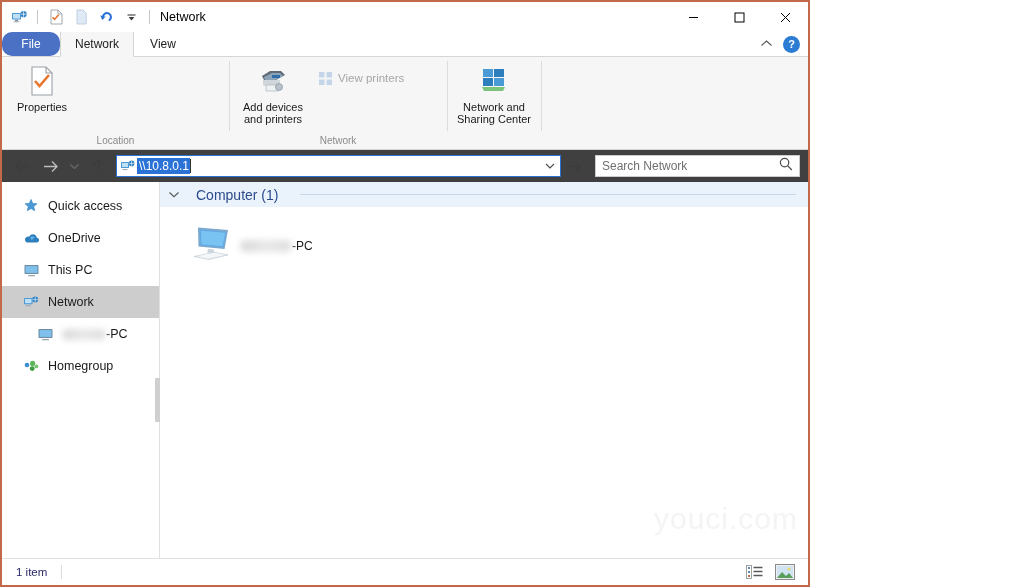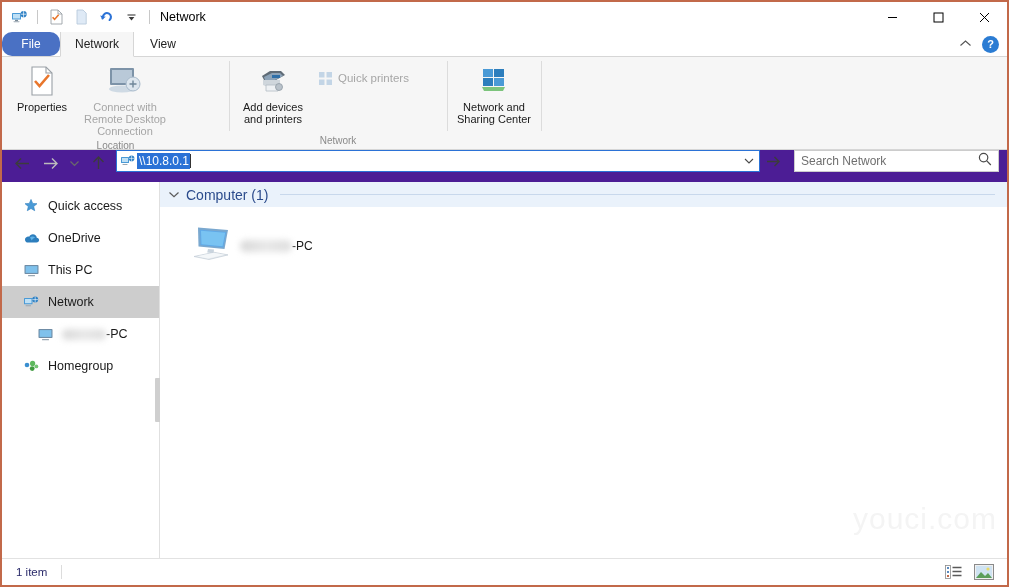--- a/index.html
+++ b/index.html
@@ -4,21 +4,21 @@
 <style>
   * { box-sizing: border-box; margin: 0; padding: 0; }
   html, body {
     width: 1009px; height: 587px;
     font-family: "Liberation Sans", sans-serif;
     overflow: hidden;
     background: #ffffff;
   }
   .window {
     position: relative;
-    width: 1009px; height: 587px;
+    width: 810px; height: 587px;
     border-left: 2px solid #c2694a;
     border-right: 2px solid #c2694a;
     border-bottom: 2px solid #c2694a;
     border-top: 2px solid #c2694a;
     background: #ffffff;
     display: flex; flex-direction: column;
   }
 
   
   .titlebar {
@@ -115,22 +115,22 @@
     display: flex; align-items: center; gap: 5px;
     padding: 3px 6px; cursor: default;
     font-size: 11.5px; color: #a6a6a6;
   }
   .rbtn-sm .ricon-sm { width: 16px; height: 16px; display:flex; align-items:center; justify-content:center; }
   .rstack { display: flex; flex-direction: column; padding-top: 6px; }
 
   
   .addressrow {
     height: 32px; flex: 0 0 32px;
-    display: flex; align-items: flex-start;
-    background: #4c1d95;
+    display: flex; align-items: center;
+    background: #404040;
     padding: 0 8px 0 6px;
     gap: 0px;
   }
   .navbtn {
     width: 28px; height: 26px;
     display: flex; align-items: center; justify-content: center;
     font-size: 15px; color: #3c3c3c; cursor: default;
   }
   .navbtn.disabled { color: #bcbcbc; }
   .navbtn.small { width: 20px; font-size: 10px; color: #5a5a5a; }
@@ -207,21 +207,21 @@
     vertical-align: middle;
   }
   .blur-wrap { display: inline-flex; align-items: center; gap: 0px; }
 
   .content {
     flex: 1 1 auto; background: #ffffff; position: relative; overflow: hidden;
   }
   .group-header {
     height: 25px; display: flex; align-items: center;
     background: #eaf2fb;
-    padding-left: 8px; gap: 6px;
+    padding-left: 8px; gap: 16px;
   }
   .group-chevron { font-size: 11px; color: #5a5a5a; }
   .group-title { font-size: 14px; color: #2b4b8c; }
   .group-rule { flex: 1; height: 1px; background: #c8d8ec; margin: 0 12px 0 6px; }
   .items-area { padding: 12px 0 0 22px; display: flex; flex-wrap: wrap; }
   .fileitem {
     display: flex; align-items: center; gap: 6px;
     padding: 4px 6px; cursor: default;
   }
   .fileitem .fname { font-size: 12px; color: #1a1a1a; }
@@ -330,32 +330,20 @@
       <div class="rgroup-body">
         <div class="rbtn">
           <span class="ricon">
             <svg width="32" height="34" viewBox="0 0 32 34">
               <path d="M6 3h14l6 6v22H6z" fill="#ffffff" stroke="#9aa0a6" stroke-width="1.1"></path>
               <path d="M20 3v6h6" fill="none" stroke="#9aa0a6" stroke-width="1.1"></path>
               <path d="M9 17l4.5 5 9.5-11" fill="none" stroke="#e8762c" stroke-width="2.6"></path>
             </svg>
           </span>
           <span class="rlabel">Properties</span>
-        </div>
-        <div class="rbtn wide disabled">
-          <span class="ricon">
-            <svg width="38" height="34" viewBox="0 0 38 34">
-              <rect x="4" y="4" width="24" height="17" rx="1" fill="#7d93a8"></rect>
-              <rect x="6" y="6" width="20" height="13" fill="#b9c9d8"></rect>
-              <ellipse cx="16" cy="25" rx="13" ry="3.5" fill="#cfdae4"></ellipse>
-              <circle cx="27" cy="20" r="7" fill="#dde6ee" stroke="#a8bacb" stroke-width="1"></circle>
-              <path d="M23.5 20h7M27 16.5v7" stroke="#6f8699" stroke-width="1.4"></path>
-            </svg>
-          </span>
-          <span class="rlabel">Connect with Remote Desktop Connection</span>
         </div>
       </div>
       <div class="rgroup-label">Location</div>
     </div>
 
     <div class="rgroup" style="width:218px;">
       <div class="rgroup-body">
         <div class="rbtn wide" style="width:76px;">
           <span class="ricon">
             <svg width="36" height="32" viewBox="0 0 36 32">
@@ -372,21 +360,21 @@
         <div class="rstack">
           <div class="rbtn-sm">
             <span class="ricon-sm">
               <svg width="15" height="15" viewBox="0 0 15 15">
                 <rect x="1" y="1" width="5.5" height="5.5" fill="#c3d5e6"></rect>
                 <rect x="8.5" y="1" width="5.5" height="5.5" fill="#c3d5e6"></rect>
                 <rect x="1" y="8.5" width="5.5" height="5.5" fill="#c3d5e6"></rect>
                 <rect x="8.5" y="8.5" width="5.5" height="5.5" fill="#c3d5e6"></rect>
               </svg>
             </span>
-            <span>Quick printers</span>
+            <span>View printers</span>
           </div>
         </div>
       </div>
       <div class="rgroup-label">Network</div>
     </div>
 
     <div class="rgroup" style="width:94px;">
       <div class="rgroup-body" style="justify-content:center;">
         <div class="rbtn wide" style="width:88px;">
           <span class="ricon">

